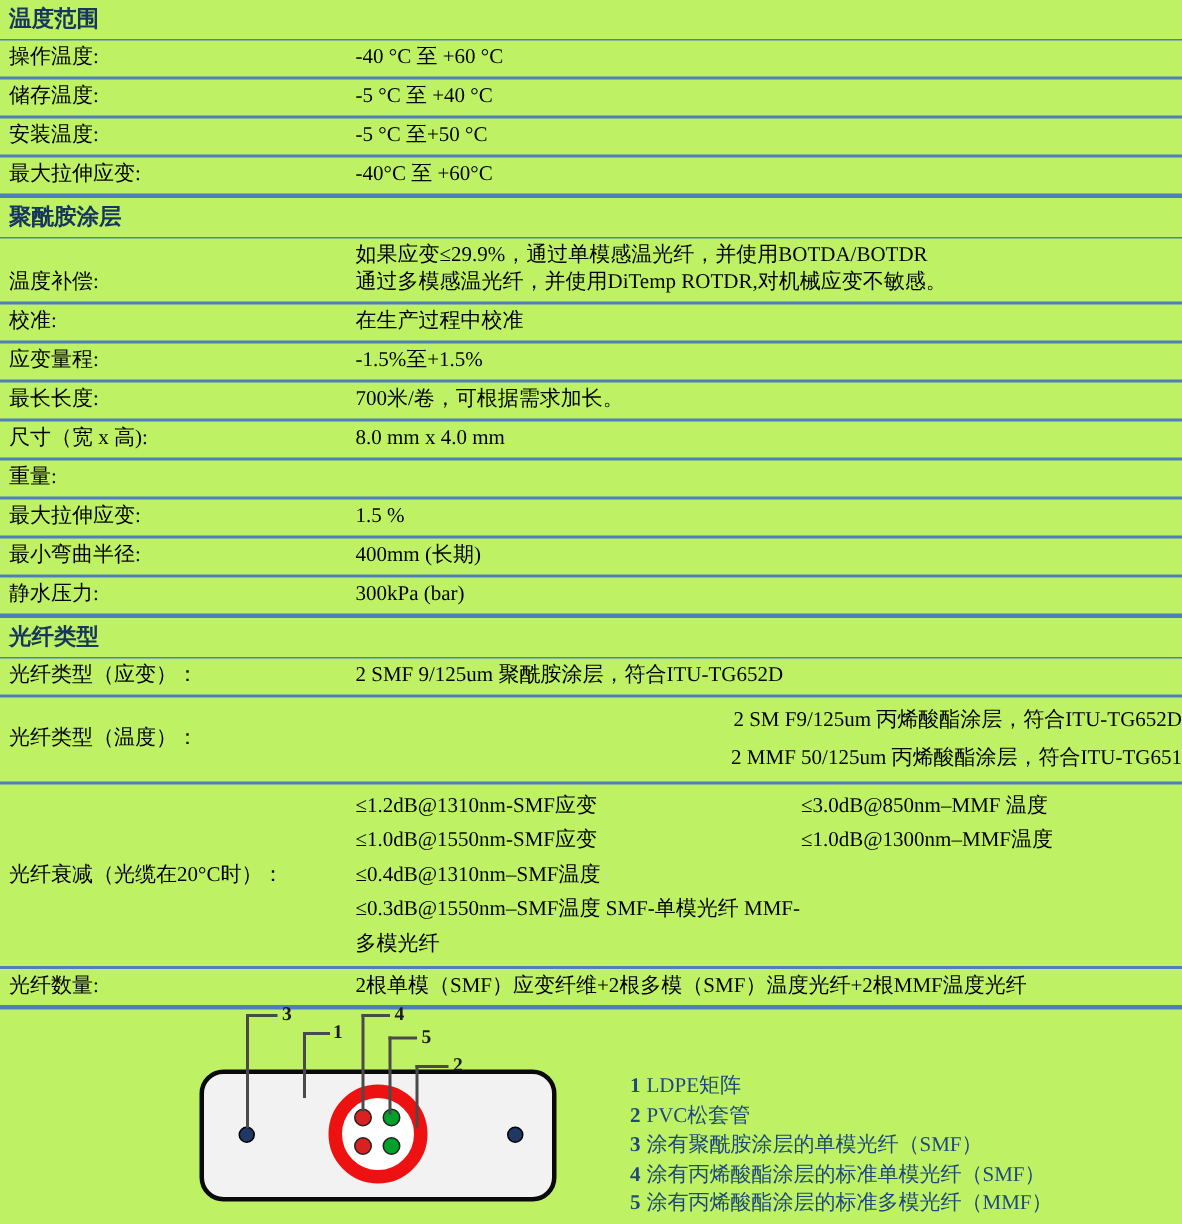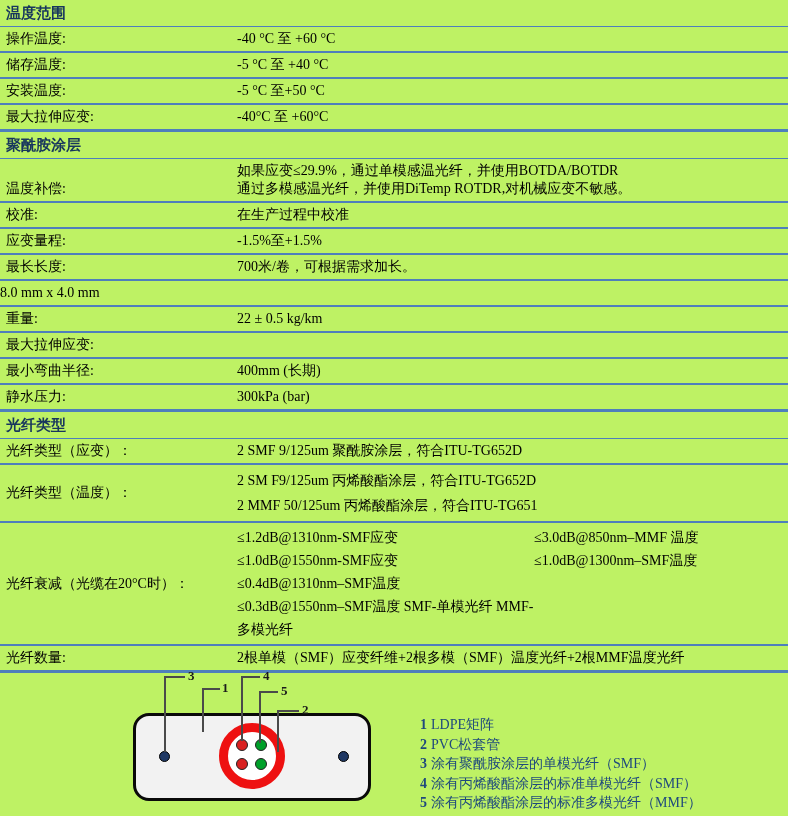--- a/index.html
+++ b/index.html
@@ -23,21 +23,21 @@
     display:flex;align-items:center;
     padding:3px 0;
     border-bottom:2px solid #4E7FBC;
     line-height:18px;
   }
   .row.top-align{align-items:flex-end;}
   .row.section-end{border-bottom:3px solid #4E7FBC;}
   .cell-label{width:231px;padding-left:6px;flex:none;}
   .cell-value{flex:1;}
   .v-line{line-height:18px;}
-  .fiber-type-lines .v-line{line-height:25px;}
+  .fiber-type-lines .v-line{line-height:25px;text-align:right;}
   .att-grid{display:grid;grid-template-columns:297px 1fr;}
   .att-grid .v-line{line-height:23px;}
   
   .diagram{position:absolute;left:0;top:666px;width:788px;height:150px;}
   .matrix-rect{
     position:absolute;left:133px;top:47px;width:232px;height:82px;
     background:#F2F2F2;border:3px solid #0a0a0a;border-radius:16px;
   }
   .strain-dot{
     position:absolute;width:9px;height:9px;border-radius:50%;
@@ -127,28 +127,29 @@
     </div>
     <div class="row">
       <div class="cell-label">应变量程:</div>
       <div class="cell-value">-1.5%至+1.5%</div>
     </div>
     <div class="row">
       <div class="cell-label">最长长度:</div>
       <div class="cell-value">700米/卷，可根据需求加长。</div>
     </div>
     <div class="row">
+      <div class="cell-label">尺寸（宽 x 高):</div>
       <div class="cell-value">8.0 mm x 4.0 mm</div>
     </div>
     <div class="row">
       <div class="cell-label">重量:</div>
-      <div class="cell-value">22 ± 0.5 kg/km</div>
     </div>
     <div class="row">
       <div class="cell-label">最大拉伸应变:</div>
+      <div class="cell-value">1.5 %</div>
     </div>
     <div class="row">
       <div class="cell-label">最小弯曲半径:</div>
       <div class="cell-value">400mm (长期)</div>
     </div>
     <div class="row section-end">
       <div class="cell-label">静水压力:</div>
       <div class="cell-value">300kPa (bar)</div>
     </div>
   </section>
@@ -171,21 +172,21 @@
       <div class="cell-value">
         <div class="att-grid">
           <div>
             <div class="v-line">≤1.2dB@1310nm-SMF应变</div>
             <div class="v-line">≤1.0dB@1550nm-SMF应变</div>
             <div class="v-line">≤0.4dB@1310nm–SMF温度</div>
             <div class="v-line">≤0.3dB@1550nm–SMF温度  SMF-单模光纤  MMF-多模光纤</div>
           </div>
           <div>
             <div class="v-line">≤3.0dB@850nm–MMF 温度</div>
-            <div class="v-line">≤1.0dB@1300nm–SMF温度</div>
+            <div class="v-line">≤1.0dB@1300nm–MMF温度</div>
           </div>
         </div>
       </div>
     </div>
     <div class="row section-end">
       <div class="cell-label">光纤数量:</div>
       <div class="cell-value">2根单模（SMF）应变纤维+2根多模（SMF）温度光纤+2根MMF温度光纤</div>
     </div>
   </section>
 

